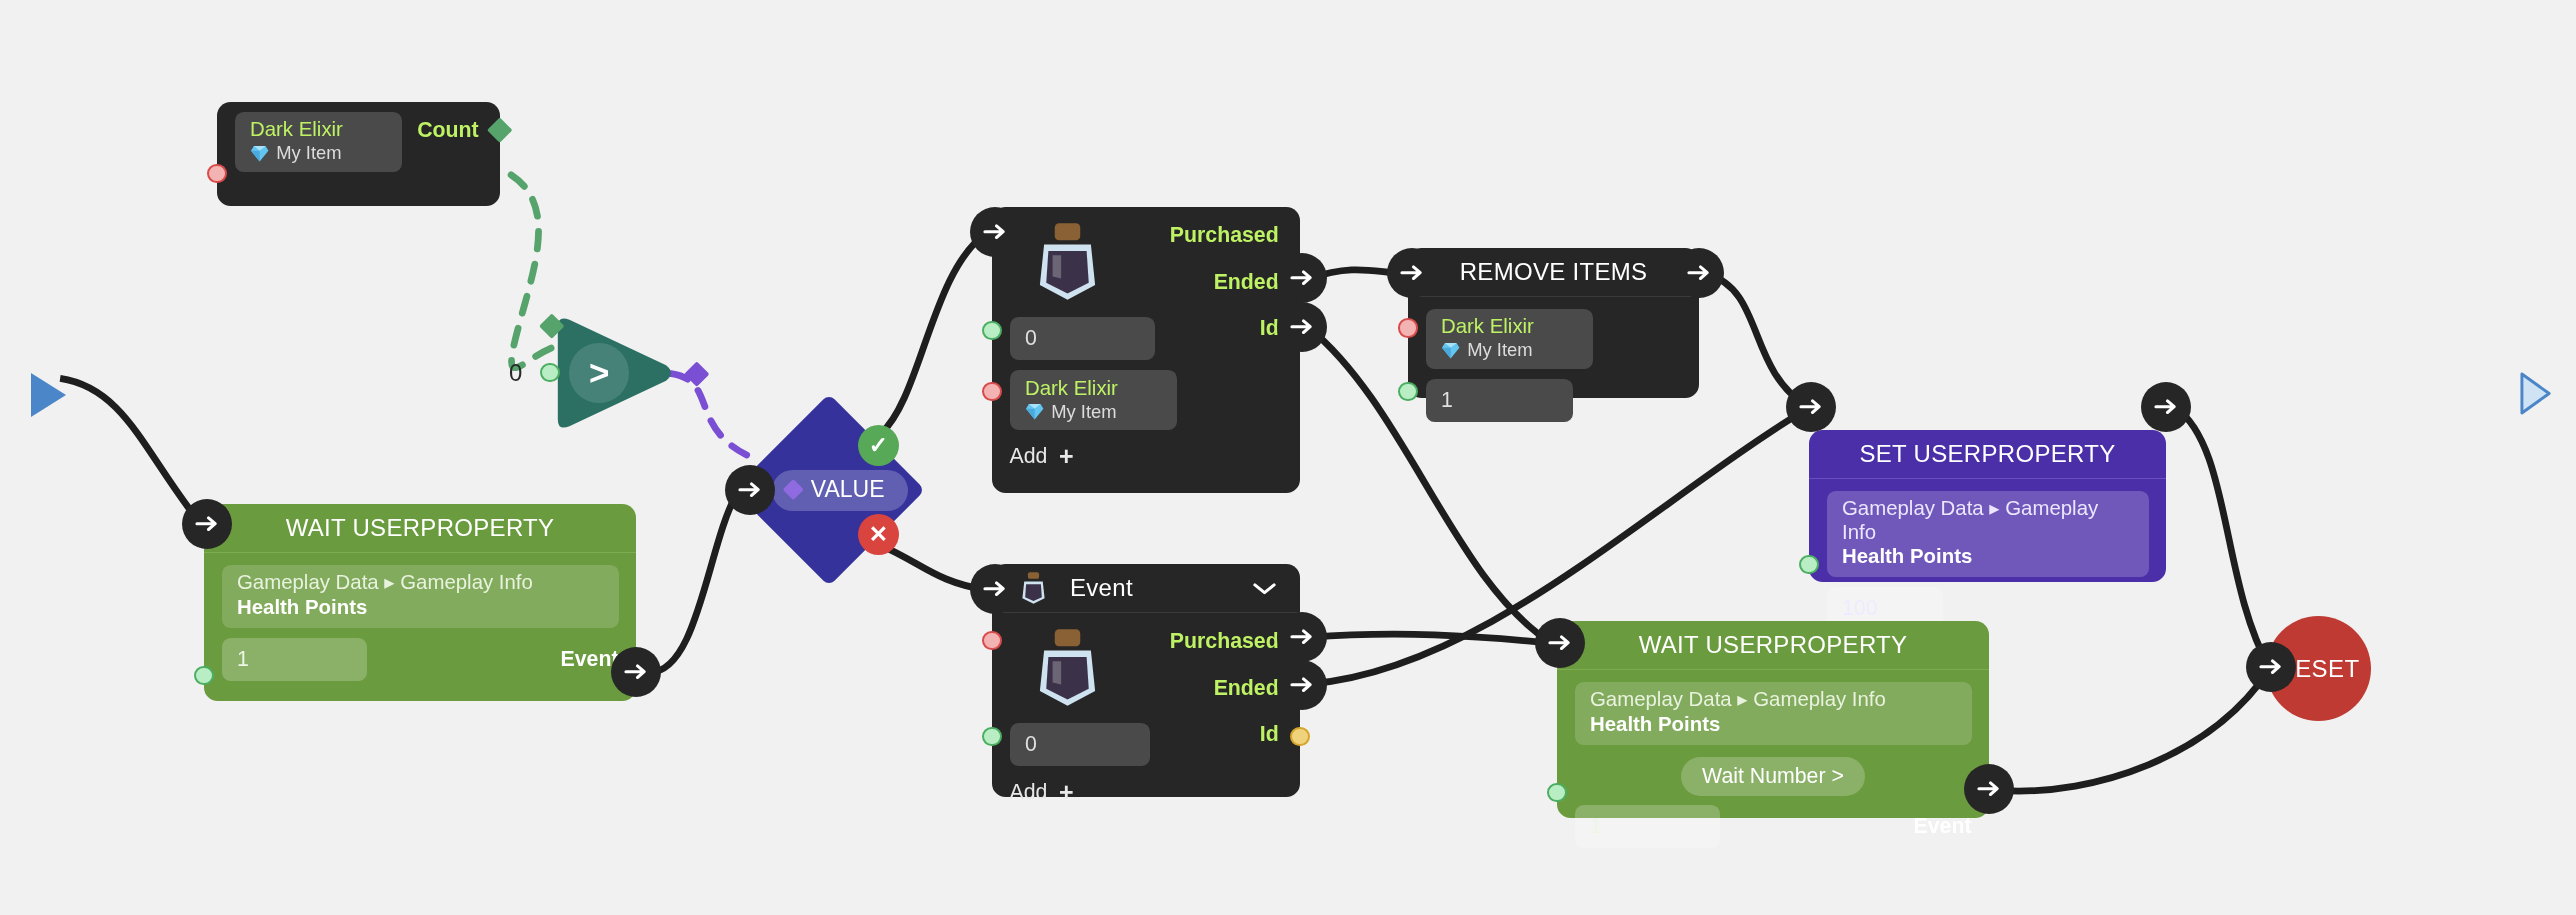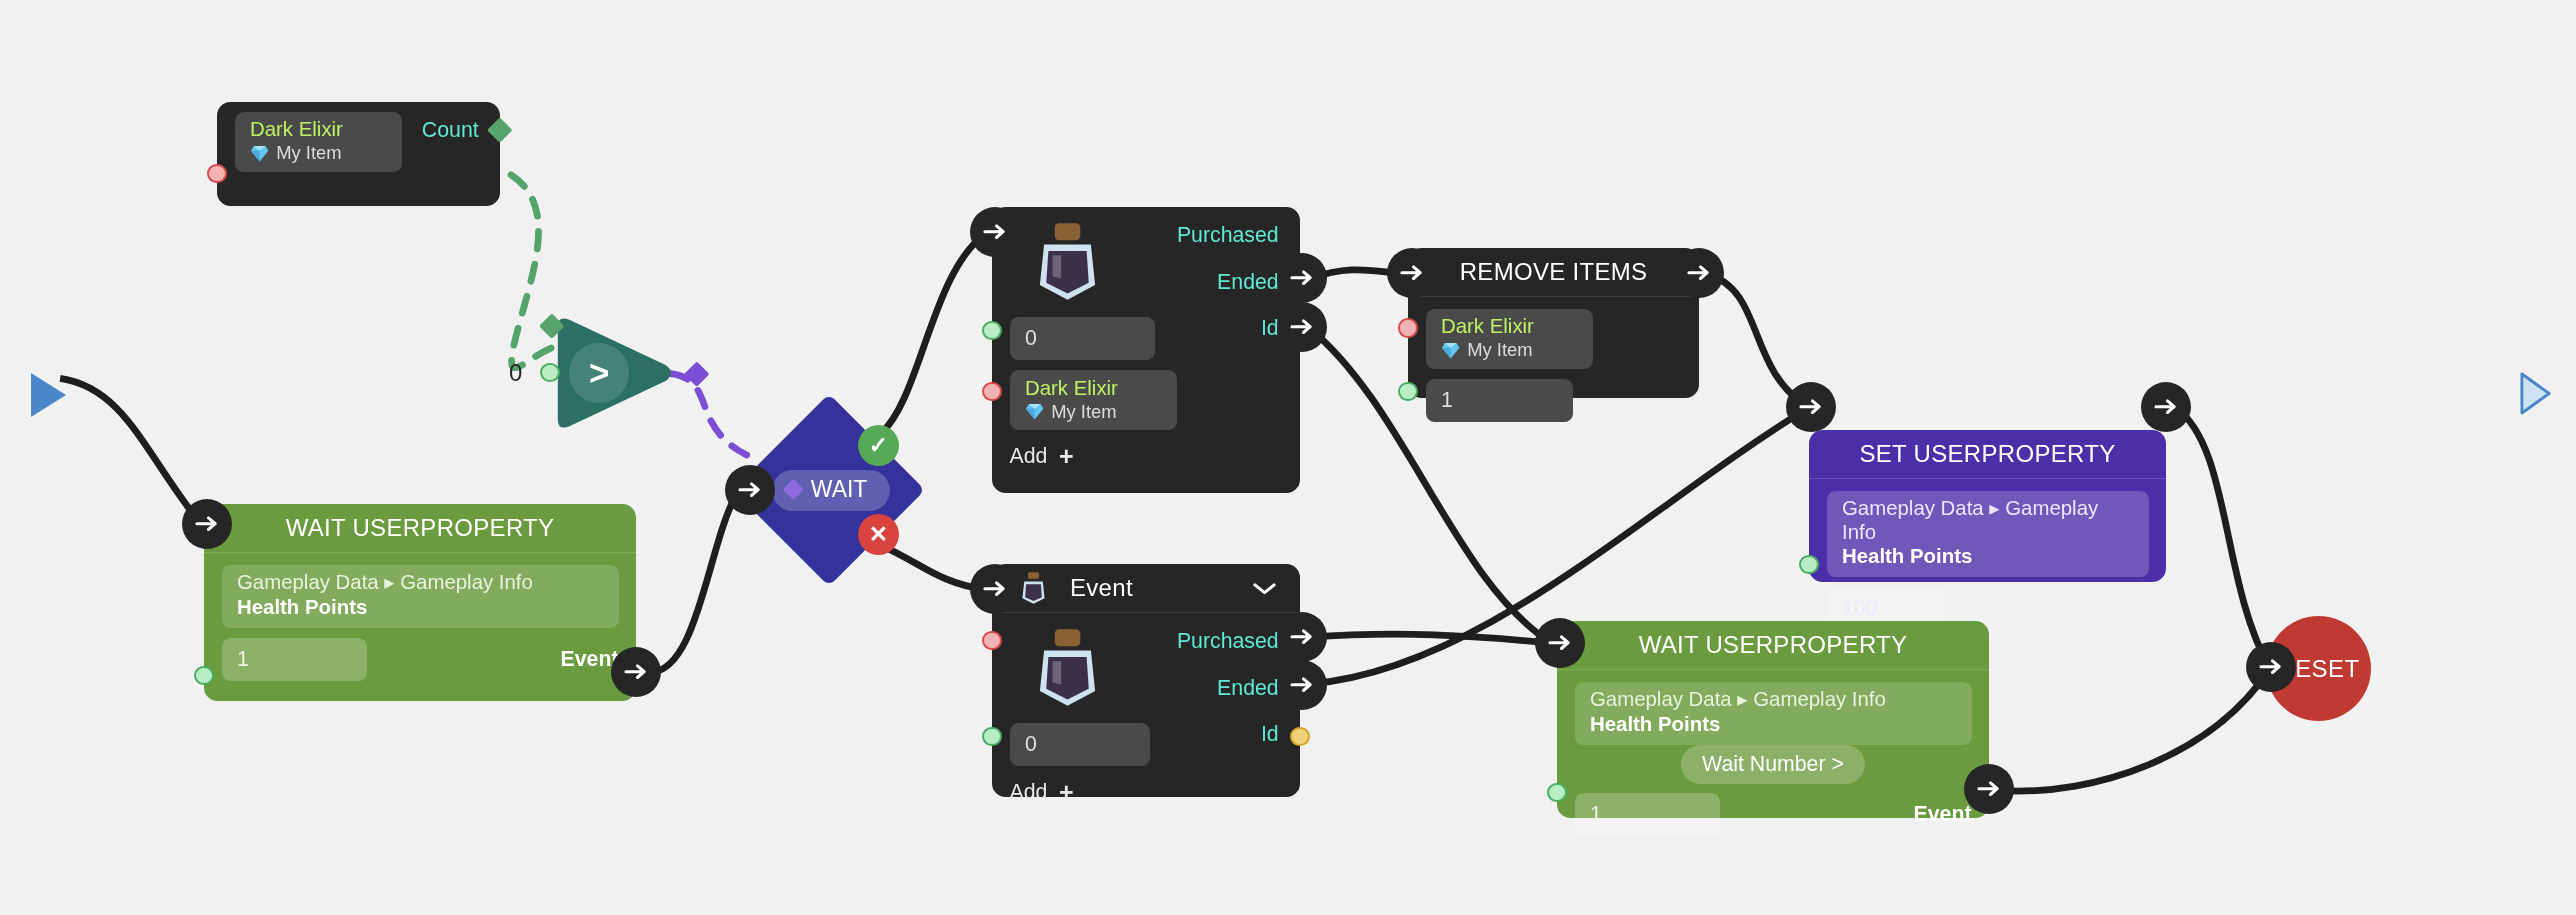--- a/index.html
+++ b/index.html
@@ -129,22 +129,22 @@
     display: flex;
     align-items: center;
     padding: 0 15.5px;
     font-size: 21.3px;
     color: #e0e0e0;
   }
   .out-label {
     position: absolute;
     right: 21.3px;
     font-size: 21.3px;
-    font-weight: normal;
-    color: #5eead4;
+    font-weight: bold;
+    color: #bef264;
     white-space: nowrap;
   }
   .add-row {
     display: flex;
     align-items: center;
     gap: 11.6px;
     font-size: 21.3px;
     color: #e8e8e8;
     margin-top: 11.6px;
   }
@@ -379,21 +379,21 @@
     <div class="port port-diamond" style="left:-4.8px; top:1.9px;"></div>
     <div class="port port-diamond purple" style="right:-31px; top:50px;"></div>
     <div class="cmp-num" style="left:-39px; top:44px;">0</div>
   </div>
 
   <div class="node" style="left:761px; top:422px; width:136px; height:136px;">
     <div class="diamond-node"></div>
   </div>
   <div class="diamond-label" style="left:772px; top:470px;">
     <span class="dl-diamond"></span>
-    <span>WAIT</span>
+    <span>VALUE</span>
   </div>
   <div class="exec-port" style="left:725px; top:465px;">
     <svg width="25" height="19.4" viewBox="0 0 26 20">
         <path d="M2,10 H20 M14,4 L21,10 L14,16" stroke="#fff" stroke-width="3.2" fill="none" stroke-linecap="round" stroke-linejoin="round"></path>
       </svg>
   </div>
   <div class="badge ok" style="left:858px; top:425px;">
     <span>✓</span>
   </div>
   <div class="badge no" style="left:858px; top:514px;">
@@ -596,21 +596,21 @@
   </div>
 
   <div class="node green-node" style="left:1557px; top:621px; width:432px; height:197px;">
     <div class="node-header">WAIT USERPROPERTY</div>
     <div class="node-body" style="padding-top:11.6px;">
       <div class="port port-green" style="left:-9.7px; top:113px;"></div>
       <div class="prop-chip">
         <div class="p1">Gameplay Data ▸ Gameplay Info</div>
         <div class="p2">Health Points</div>
       </div>
-      <div style="text-align:center; margin-top:0;">
+      <div style="text-align:center; margin-top:12px;">
         <span class="pill">Wait Number &gt;</span>
       </div>
       <div style="display:flex; align-items:center; justify-content:space-between; margin-top:9.7px;">
         <div class="green-value">
           <span>1</span>
         </div>
         <div style="font-size:21.3px; font-weight:bold; color:#fff;">Event</div>
       </div>
     </div>
   </div>

